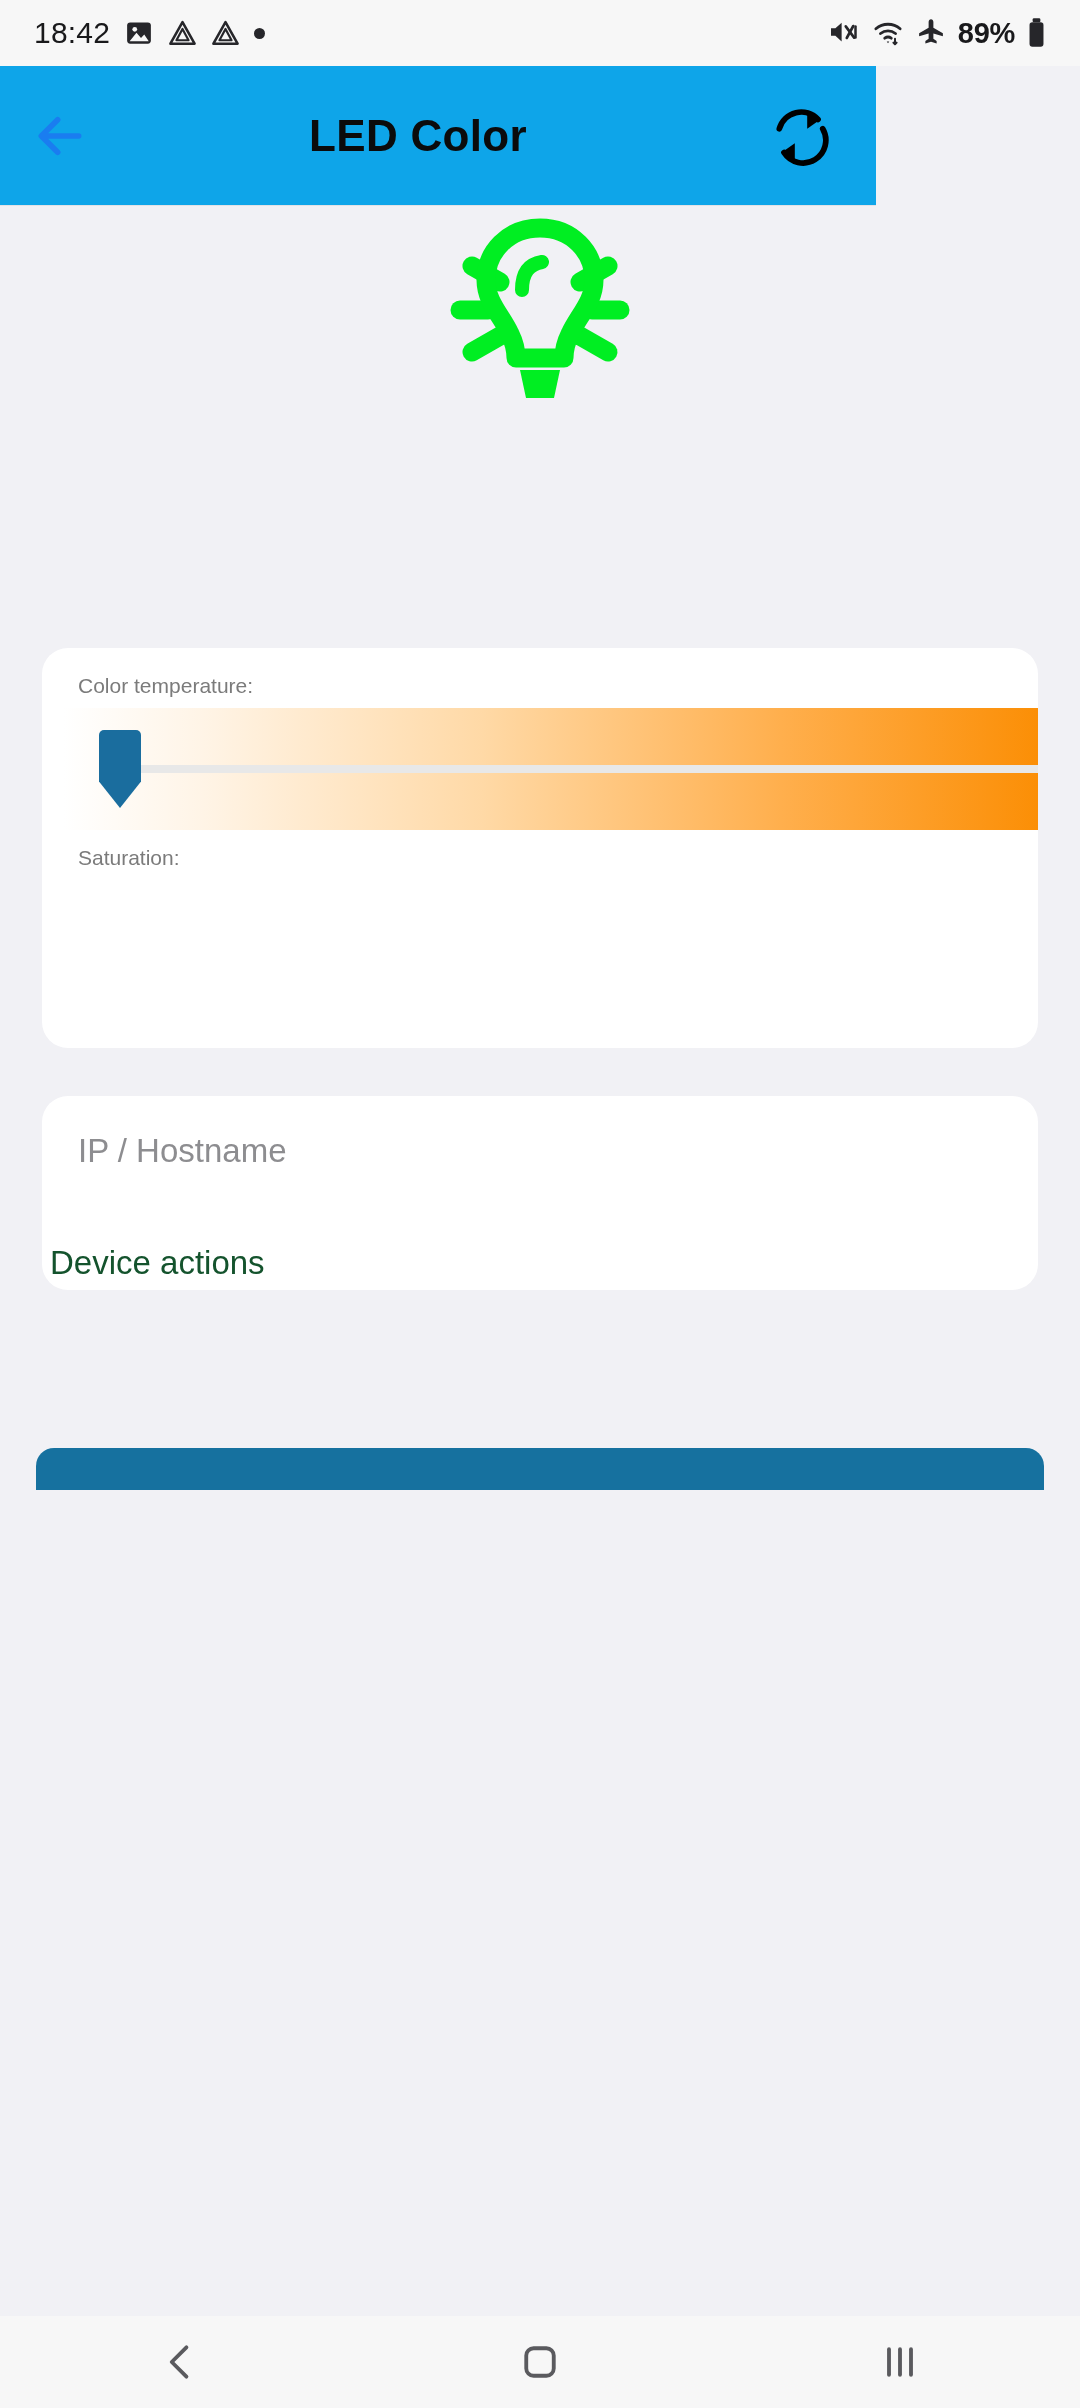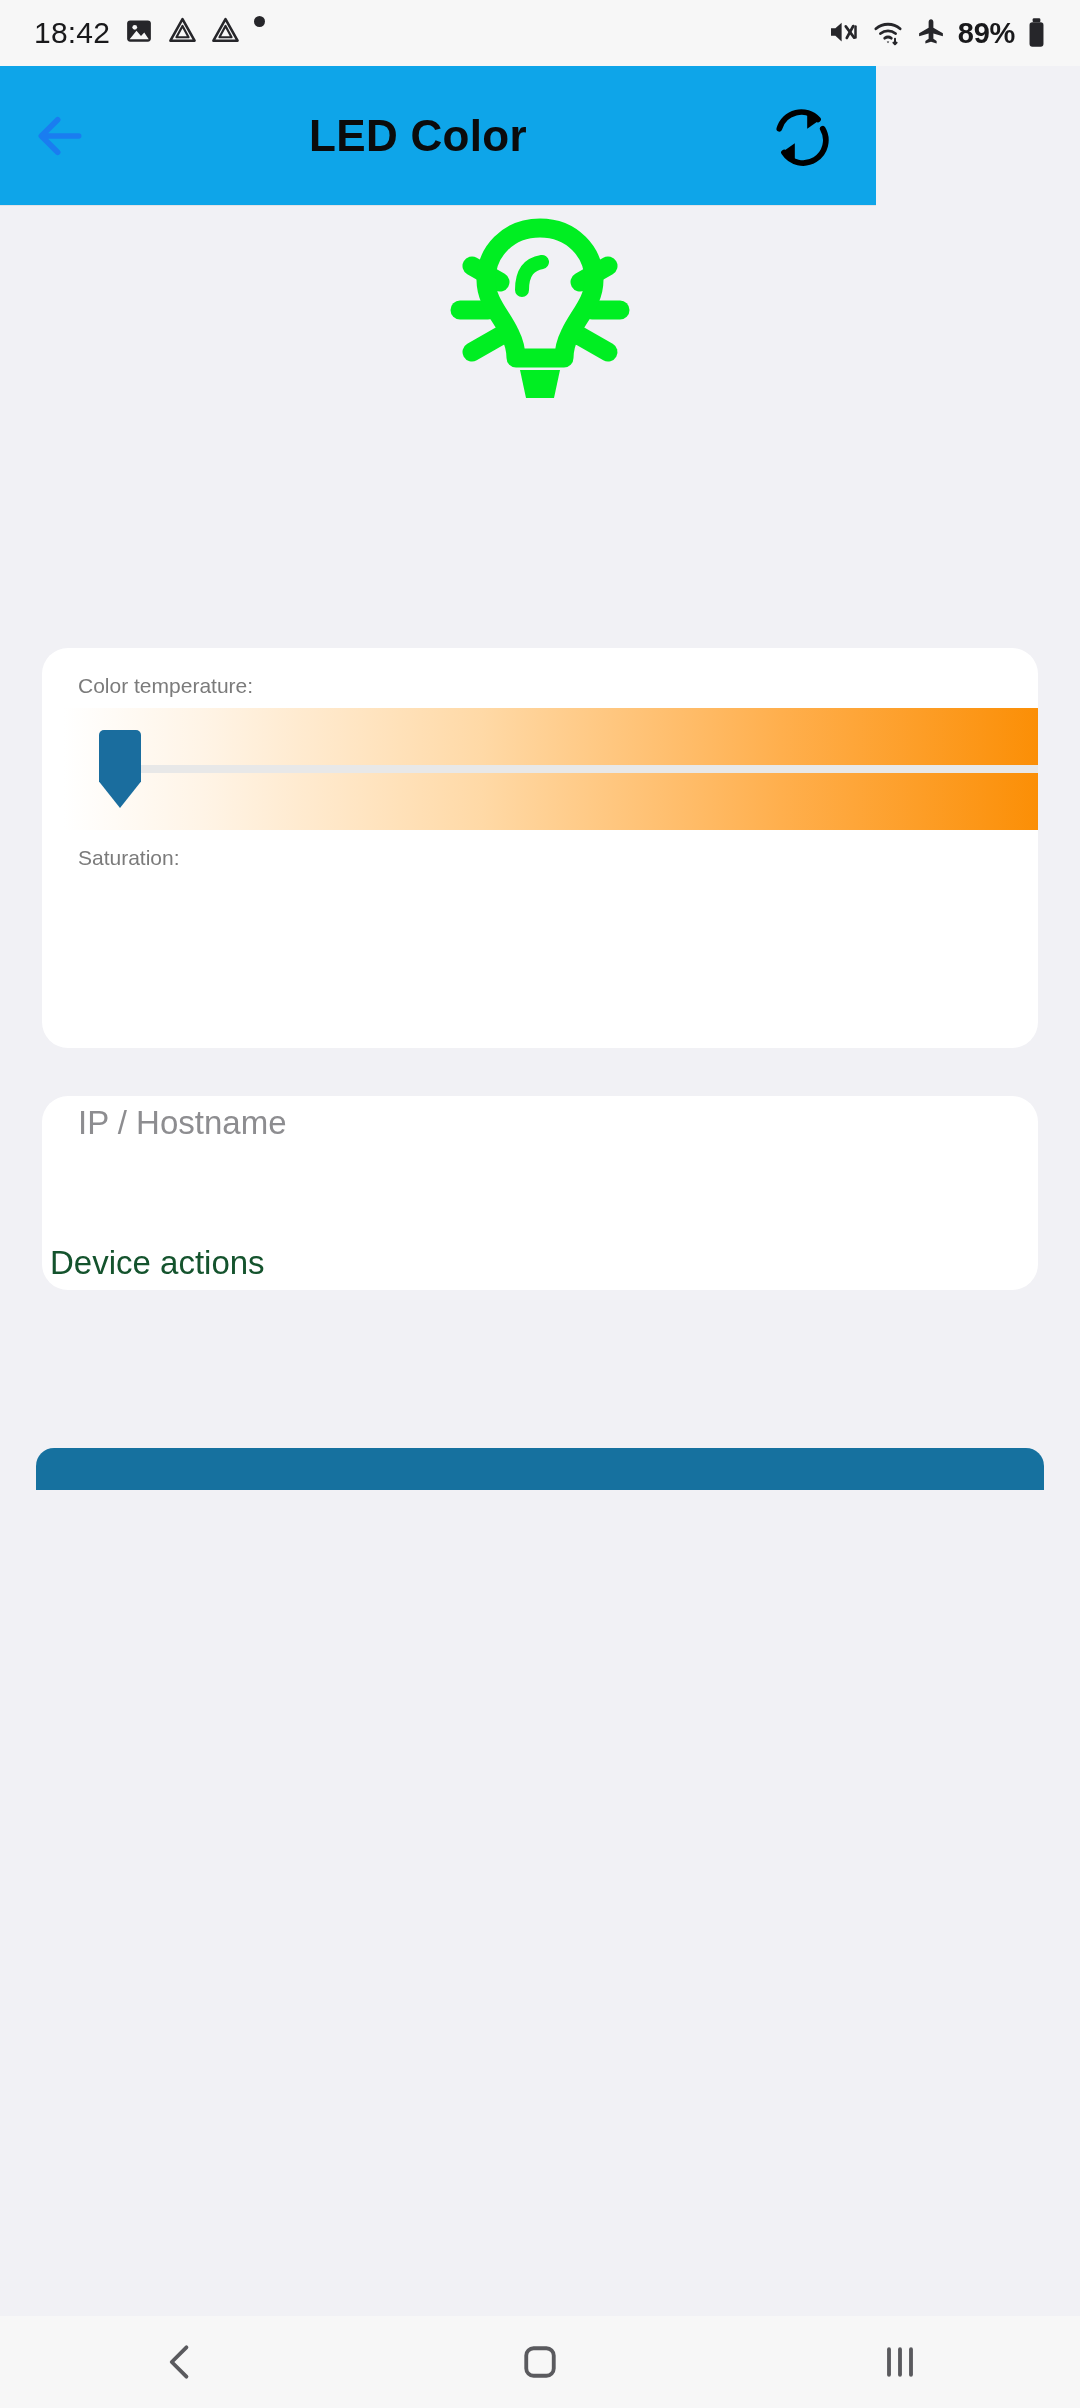--- a/index.html
+++ b/index.html
@@ -17,21 +17,21 @@
 
   
   .statusbar {
     position: absolute; top: 0; left: 0;
     width: 1080px; height: 66px;
     background: #f7f7f7;
     display: flex; align-items: center;
     padding: 0 34px;
     color: #19191b;
   }
-  .sb-left { display: flex; align-items: flex-start; gap: 14px; }
+  .sb-left { display: flex; align-items: center; gap: 14px; }
   .sb-right { display: flex; align-items: flex-start; gap: 12px; margin-left: auto; }
   .sb-time { font-size: 30px; font-weight: 400; letter-spacing: .2px; }
   .sb-ico { display: block; }
   .sb-dot { width: 11px; height: 11px; border-radius: 50%; background: #26262a; }
   .sb-batt-text { font-size: 29px; font-weight: 600; letter-spacing: -.3px; }
 
   
   .appbar {
     position: absolute; top: 66px; left: 0;
     width: 876px; height: 140px;
@@ -106,21 +106,21 @@
     position: absolute;
     width: 42px; height: 78px;
     background: #1a6d9e;
     top: 50%;
     transform: translate(-50%, -50%);
     border-radius: 5px 5px 0 0;
     clip-path: polygon(0 0, 100% 0, 100% 66%, 50% 100%, 0 66%);
   }
 
   
-  .card-ip { top: 1096px; height: 194px; padding: 8px 36px 0 36px; }
+  .card-ip { top: 1096px; height: 194px; padding: 36px 36px 0 36px; }
   .ip-label { font-size: 33px; color: #8d8d90; }
   .ip-value { font-size: 42px; color: #101012; margin-top: 22px; padding-left: 30px; letter-spacing: .2px; }
 
   
   .device-actions-label {
     position: absolute; top: 1244px; left: 50px;
     font-size: 33px; color: #14532d;
   }
   .btn {
     position: absolute; left: 36px; width: 1008px;

